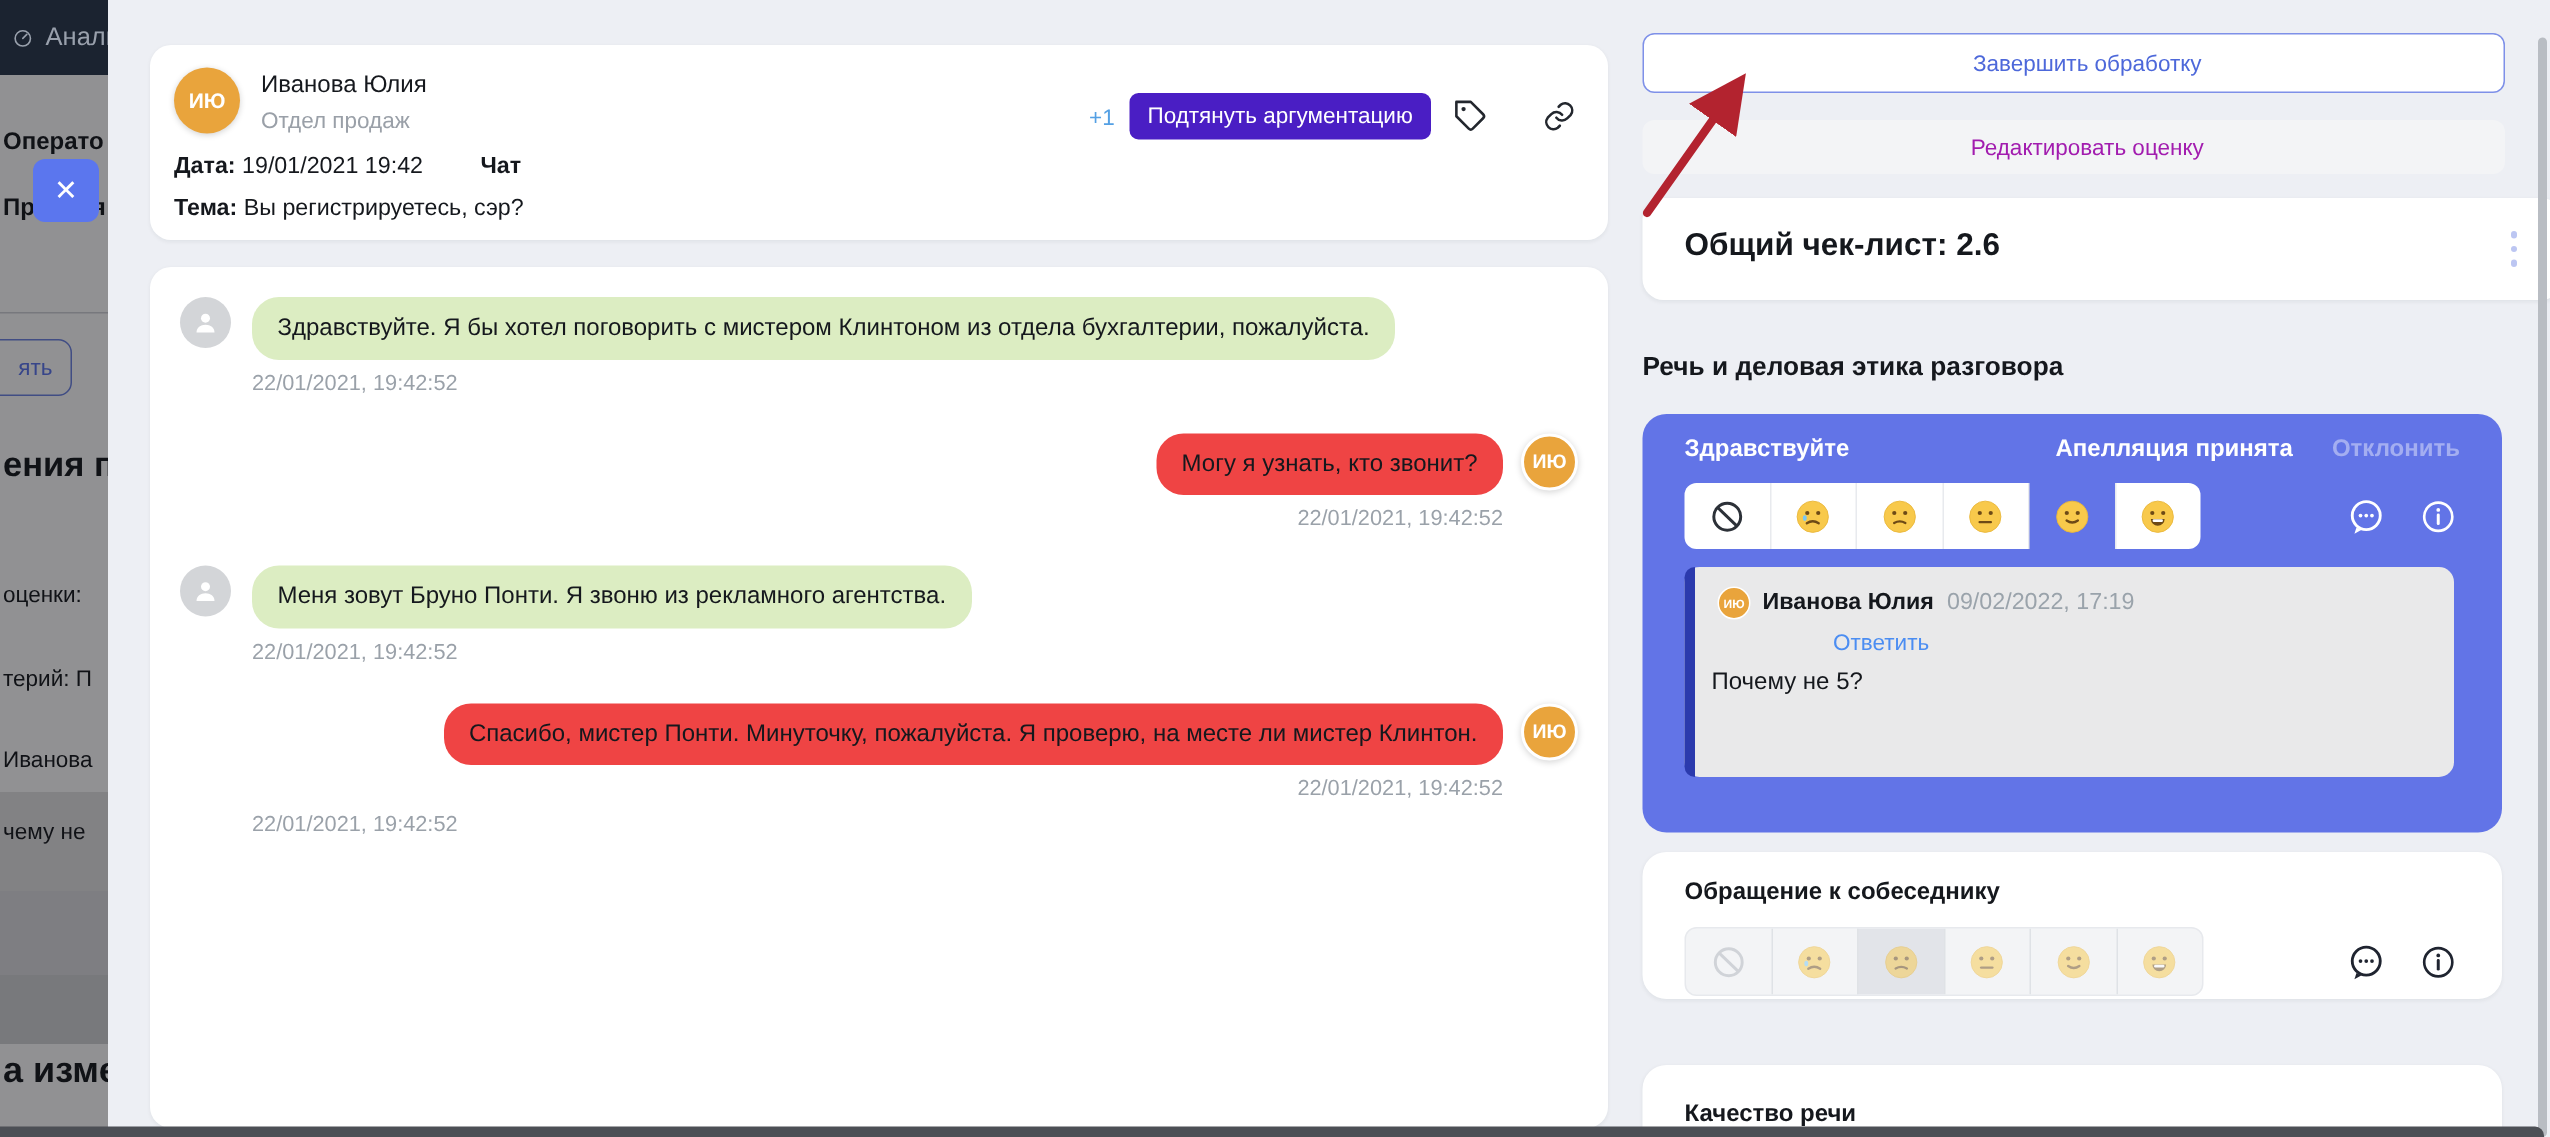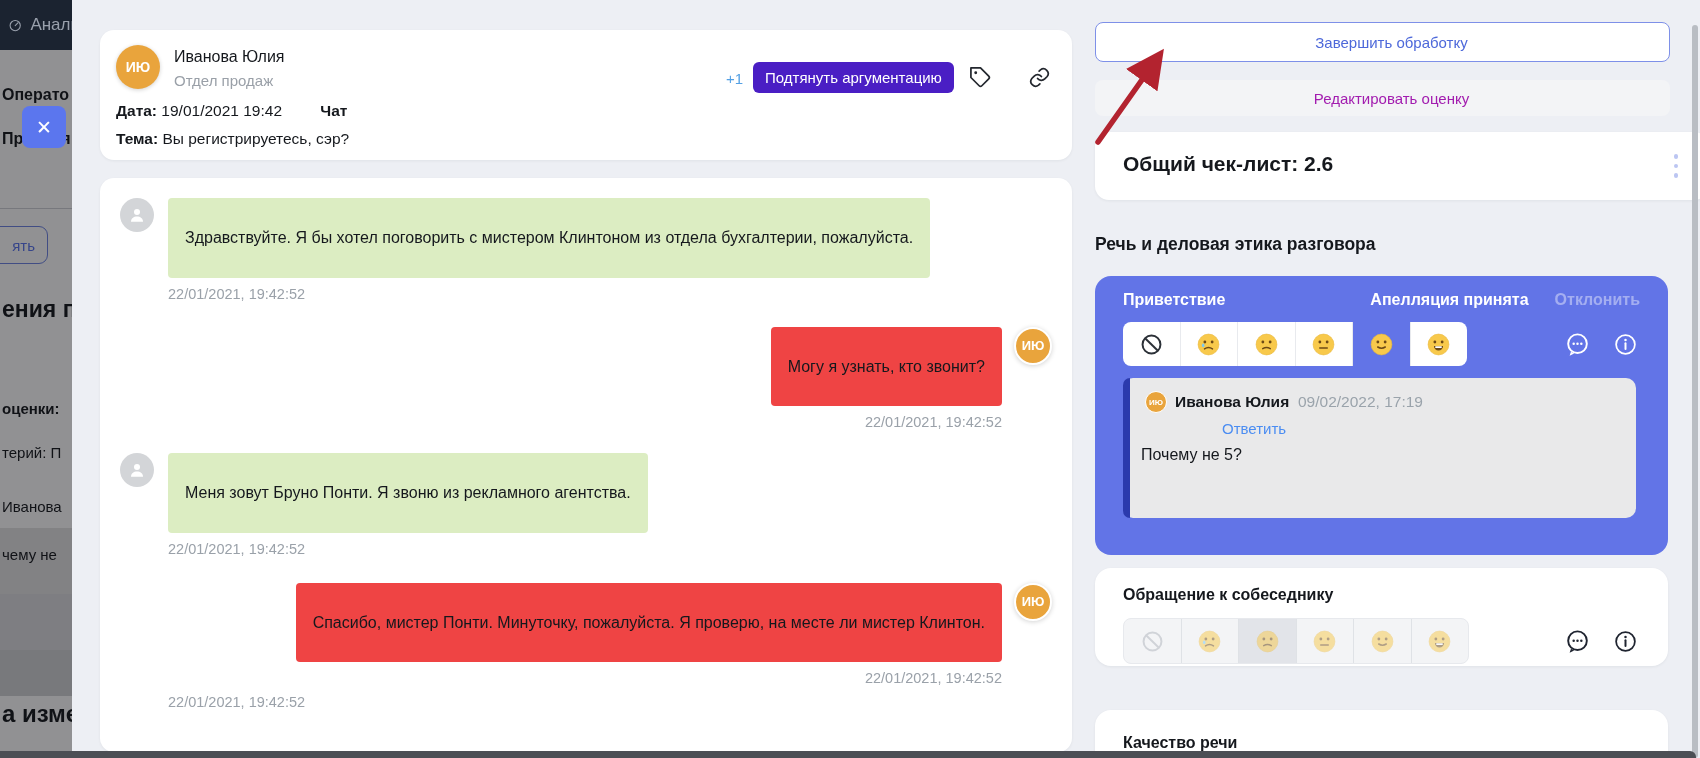--- a/index.html
+++ b/index.html
@@ -33,21 +33,21 @@
   .tag-badge{position:absolute;left:653px;top:32px;height:31px;background:#4a1ec4;border-radius:6px;color:#fff;font-size:15px;display:flex;align-items:center;padding:0 12px;cursor:pointer;}
   .hdr-icon{position:absolute;top:36px;width:23px;height:23px;color:#23272e;cursor:pointer;}
   .tag-ic{left:869px;} .link-ic{left:928px;}
 
   
   .chat{left:28px;top:178px;width:972px;height:574px;padding:16px 20px;box-sizing:border-box;overflow:hidden;}
   .msg{display:flex;align-items:flex-start;gap:14px;}
   .msg.right{justify-content:flex-end;gap:12px;}
   .msg-avatar{width:34px;height:34px;border-radius:50%;background:#d3d5d8;display:flex;align-items:center;justify-content:center;flex:0 0 auto;}
   .msg-avatar.op{width:38px;height:38px;background:#e9a43c;color:#fff;font-size:13px;font-weight:700;border:2px solid #fff;box-shadow:0 1px 5px rgba(0,0,0,.18);box-sizing:border-box;}
-  .bubble{border-radius:4px;padding:27px 17px;font-size:16px;line-height:1.6;color:#15181d;max-width:742px;}
+  .bubble{border-radius:18px;padding:8px 17px;font-size:16px;line-height:1.6;color:#15181d;max-width:742px;}
   .bubble.green{background:#dcedc2;}
   .bubble.blue{background:#ef4444;}
   .ts{font-size:14.5px;color:#9aa1a9;margin-top:8px;}
   .ts.l{margin-left:48px;} .ts.r{text-align:right;margin-right:50px;}
 
   
   .btn{position:absolute;left:1023px;width:575px;border-radius:8px;font-size:15px;display:flex;align-items:center;justify-content:center;box-sizing:border-box;cursor:pointer;padding-left:18px;}
   .btn-finish{top:22px;height:40px;background:#fff;border:1px solid #7e90e8;color:#4d68da;}
   .btn-edit{top:80px;height:36px;background:#f3f4f6;color:#a21caf;}
   .score{left:1023px;top:132px;width:573px;height:68px;padding-left:40px;}
@@ -106,21 +106,21 @@
     <div class="bg-band" style="top:528px;height:66px;background:#e3e3e3;"></div>
     <div class="bg-band" style="top:594px;height:56px;background:#dcdde0;"></div>
     <div class="bg-band" style="top:650px;height:46px;background:#d2d3d6;"></div>
     <div class="bg-text" style="top:86px;font-size:16px;font-weight:700;">Операто</div>
     <div class="bg-text" style="top:130px;font-size:16px;font-weight:700;">Проверя</div>
     <div class="bg-divider"></div>
     <div class="bg-outline-btn">
         <span>ять</span>
       </div>
     <div class="bg-text" style="top:296px;font-size:23px;font-weight:700;">ения п</div>
-    <div class="bg-text" style="top:400px;font-size:15px;font-weight:bold;">оценки:</div>
+    <div class="bg-text" style="top:388px;font-size:15px;">оценки:</div>
     <div class="bg-text" style="top:444px;font-size:15px;">терий: П</div>
     <div class="bg-text" style="top:498px;font-size:15px;">Иванова</div>
     <div class="bg-text" style="top:546px;font-size:15px;">чему не</div>
     <div class="bg-text" style="top:700px;font-size:24px;font-weight:700;">а изме</div>
     <div class="bg-dim"></div>
   </div>
 
   <div class="close-btn">
       <span>✕</span>
     </div>
@@ -199,21 +199,21 @@
           <i></i>
           <i></i>
           <i></i>
         </div>
     </div>
 
     <div class="section-title">Речь и деловая этика разговора</div>
 
     <div class="crit-blue">
       <div class="crit-head">
-        <span>Приветствие</span>
+        <span>Здравствуйте</span>
         <span class="status">Апелляция принята</span>
         <span class="decline">Отклонить</span>
       </div>
       <div class="row-line">
         <div class="rating active">
             <div class="rate-cell">
               <svg class="face" width="25" height="25" viewBox="0 0 24 24">
                 <circle cx="12" cy="12" r="8.6" fill="none" stroke="#2c3138" stroke-width="1.9"></circle>
                 <line x1="6.1" y1="6.3" x2="17.9" y2="17.7" stroke="#2c3138" stroke-width="1.9"></line>
               </svg>

